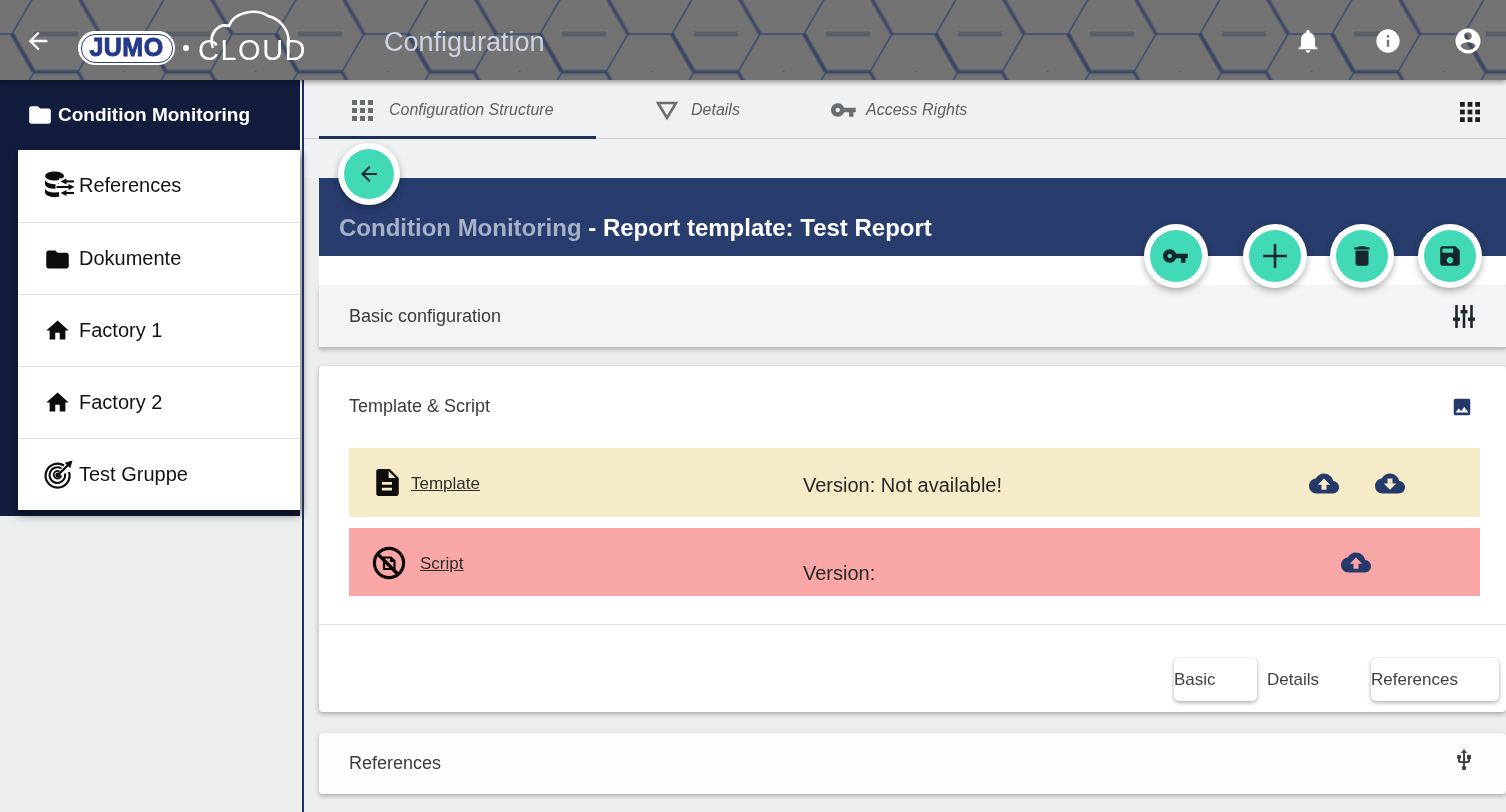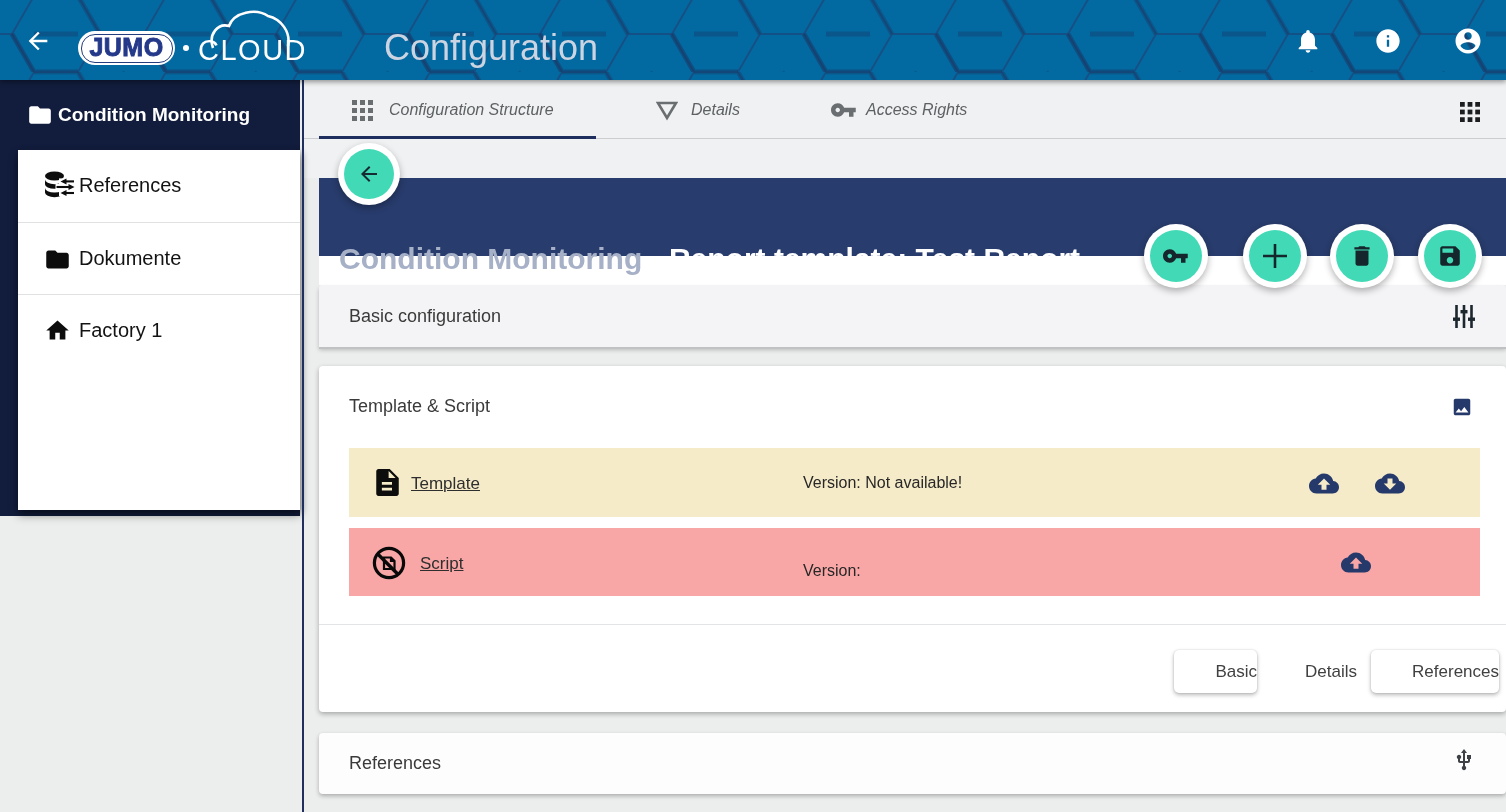--- a/index.html
+++ b/index.html
@@ -2,32 +2,32 @@
 <html><head>
 <meta charset="utf-8">
 <style>
   * { margin:0; padding:0; box-sizing:border-box; }
   html,body { width:1506px; height:812px; overflow:hidden; background:#eceded;
     font-family:"Liberation Sans", sans-serif; }
   .abs { position:absolute; }
   #stage { position:relative; width:1506px; height:812px; overflow:hidden; }
 
   
-  #topbar { left:0; top:0; width:1506px; height:80px; background:#0369a1;
+  #topbar { left:0; top:0; width:1506px; height:80px; background:#737373;
     box-shadow:0 2px 5px rgba(0,0,0,.4); z-index:40; }
   #topbar svg.pat { position:absolute; left:0; top:0; }
   #backarrow { left:24px; top:27px; }
   #logopill { left:78px; top:31px; width:97px; height:34px; background:#fff; border-radius:17px; }
   #logopill .ring { position:absolute; left:2.5px; top:2.5px; right:2.5px; bottom:2.5px;
      border:1.5px solid #243d7c; border-radius:14px; }
   #logopill .jtxt { position:absolute; left:0; right:0; top:2px; text-align:center;
      font-size:25px; font-weight:bold; color:#24398a; -webkit-text-stroke:0.9px #24398a; letter-spacing:0.5px; }
   #logodot { left:183px; top:45px; width:6px; height:6px; border-radius:3px; background:#fff; }
   #cloudlogo { left:196px; top:6px; }
-  #apptitle { left:384px; top:27px; font-size:36px; color:#ccd4e2; }
+  #apptitle { left:384px; top:27px; font-size:27px; color:#ccd4e2; }
 
   
   #sidedark { left:0; top:80px; width:300px; height:436px; background:#121d3d; }
   #sideheader { left:0; top:80px; width:300px; height:70px; color:#fff; }
   #sideheader .t { position:absolute; left:58px; top:24px; font-size:19px; font-weight:bold; }
   #sidecard { left:18px; top:150px; width:282px; height:360px; background:#fff;
      box-shadow:0 5px 9px rgba(0,0,0,.42), 3px 2px 6px rgba(0,0,0,.2); }
   .srow { position:absolute; left:0; width:282px; height:72px; }
   .srow + .srow { border-top:1px solid #dfe1e3; }
   .srow .lbl { position:absolute; left:61px; top:24px; font-size:20px; color:#131313; }
@@ -36,40 +36,40 @@
   
   #mainbg { left:304px; top:80px; width:1202px; height:732px; background:#eceded; }
   #leftline { left:302px; top:80px; width:2px; height:732px; background:#1e2f60; z-index:30; }
   #tabbar { left:304px; top:80px; width:1202px; height:98px; background:#f0f1f2;
     border-bottom:0; }
   #tabborder { left:304px; top:138px; width:1202px; height:1px; background:#cbcdce; }
   #tabline { left:319px; top:136px; width:277px; height:3px; background:#1d2e5f; z-index:5; }
   .tablbl { position:absolute; top:101px; font-size:16px; color:#5d6164;font-style:italic; }
 
   #banner { left:319px; top:178px; width:1187px; height:78px; background:#283c6d; z-index:10; }
-  #banner .txt { position:absolute; left:20px; top:36px; font-size:30px; font-weight:bold; color:#fff;
-     white-space:nowrap;margin-top:28px; }
+  #banner .txt { position:absolute; left:20px; top:36px; font-size:24px; font-weight:bold; color:#fff;
+     white-space:nowrap; }
   #banner .txt .grey { color:#a6b0c7; }
   #whitestrip { left:319px; top:256px; width:1187px; height:29px; background:#fff; }
 
   #basicrow { left:319px; top:285px; width:1187px; height:62px; background:#f4f4f6;
      border-radius:3px 3px 0 0; box-shadow:0 2px 0 #bfc1c3, 0 3px 4px rgba(0,0,0,.22); z-index:6; }
   #basicrow .t { position:absolute; left:30px; top:21px; font-size:18px; color:#3a3a3a; }
 
   #tplcard { left:319px; top:366px; width:1187px; height:346px; background:#fff; border-radius:4px;
      box-shadow:0 2px 5px rgba(0,0,0,.3); z-index:6; }
   #tplcard .head { position:absolute; left:30px; top:30px; font-size:18px; color:#3a3a3a; }
   #yellowrow { position:absolute; left:30px; top:82px; width:1131px; height:69px; background:#f6ebc9; }
   #pinkrow  { position:absolute; left:30px; top:162px; width:1131px; height:68px; background:#f8a7a6; }
   .rowlbl { position:absolute; font-size:17px; color:#2e2e2e;text-decoration:underline; }
-  .verlbl { position:absolute; left:484px; font-size:16px; color:#272727; }
+  .verlbl { position:absolute; left:484px; font-size:20px; color:#272727; }
   #tpldivider { position:absolute; left:0; top:258px; width:1187px; height:1px; background:#e3e4e5; }
-  .btn { position:absolute; top:284px; height:43px; background:#fff; border-radius:5px;
+  .btn { position:absolute; top:292px; height:43px; background:#fff; border-radius:5px;
      box-shadow:0 2px 4px rgba(0,0,0,.28), 0 0 2px rgba(0,0,0,.14);
-     font-size:17px; color:#414141; text-align:right; line-height:43px; }
+     font-size:17px; color:#414141; text-align:left; line-height:43px; }
 
   #refrow { left:319px; top:733px; width:1187px; height:61px; background:#fdfdfe; border-radius:4px;
      box-shadow:0 2px 4px rgba(0,0,0,.28); z-index:6; }
   #refrow .t { position:absolute; left:30px; top:20px; font-size:18px; color:#3a3a3a; }
 
   
   .fabw { position:absolute; background:#fff; border-radius:50%; z-index:20;
      box-shadow:0 3px 7px rgba(0,0,0,.3); }
   .fab { position:absolute; background:#42dab6; border-radius:50%; z-index:21;
      display:flex; align-items:center; justify-content:center; }
@@ -220,20 +220,39 @@
         <path d="M10 4H4c-1.1 0-1.99.9-1.99 2L2 18c0 1.1.9 2 2 2h16c1.1 0 2-.9 2-2V8c0-1.1-.9-2-2-2h-8l-2-2z" fill="#0d0d0d"></path>
       </svg>
       <div class="lbl">Dokumente</div>
       </div>
     <div class="srow" style="top:144px">
       <svg style="left:26px;top:22px" width="27" height="27" viewBox="0 0 24 24">
         <path d="M10 20v-6h4v6h5v-8h3L12 3 2 12h3v8z" fill="#0d0d0d"></path>
       </svg>
       <div class="lbl">Factory 1</div>
       </div>
+    <div class="srow" style="top:216px">
+      <svg style="left:26px;top:22px" width="27" height="27" viewBox="0 0 24 24">
+        <path d="M10 20v-6h4v6h5v-8h3L12 3 2 12h3v8z" fill="#0d0d0d"></path>
+      </svg>
+      <div class="lbl">Factory 2</div>
+      </div>
+    <div class="srow" style="top:288px">
+      <svg style="left:24px;top:20px" width="32" height="32" viewBox="0 0 32 32">
+        <g fill="none" stroke="#0d0d0d">
+          <path d="M22 6.5 A12 12 0 1 0 27 13" stroke-width="2.2"></path>
+          <path d="M19.5 9.5 A7.8 7.8 0 1 0 23 14.5" stroke-width="2"></path>
+          <path d="M17.5 12.5 A3.8 3.8 0 1 0 19.3 16.3" stroke-width="1.8"></path>
+        </g>
+        <circle cx="16" cy="16" r="2.6" fill="#0d0d0d"></circle>
+        <path d="M16 16 L27 5" stroke="#0d0d0d" stroke-width="2.4"></path>
+        <path d="M30.5 1.5 l-2.2 7.8 l-5.6 -5.6 Z" fill="#0d0d0d"></path>
+      </svg>
+      <div class="lbl">Test Gruppe</div>
+      </div>
   </div>
   <div class="abs" id="leftline"></div>
 
   <div class="fabw" style="left:338px;top:143px;width:62px;height:62px"></div>
   <div class="fab" style="left:344px;top:149px;width:50px;height:50px" id="fab-back">
     <svg width="24" height="24" viewBox="0 0 24 24">
       <path d="M20 11H7.83l5.59-5.59L12 4l-8 8 8 8 1.41-1.41L7.83 13H20v-2z" fill="#182a31"></path>
     </svg>
   </div>
   <div class="fabw" style="left:1144px;top:224px;width:64px;height:64px"></div>

